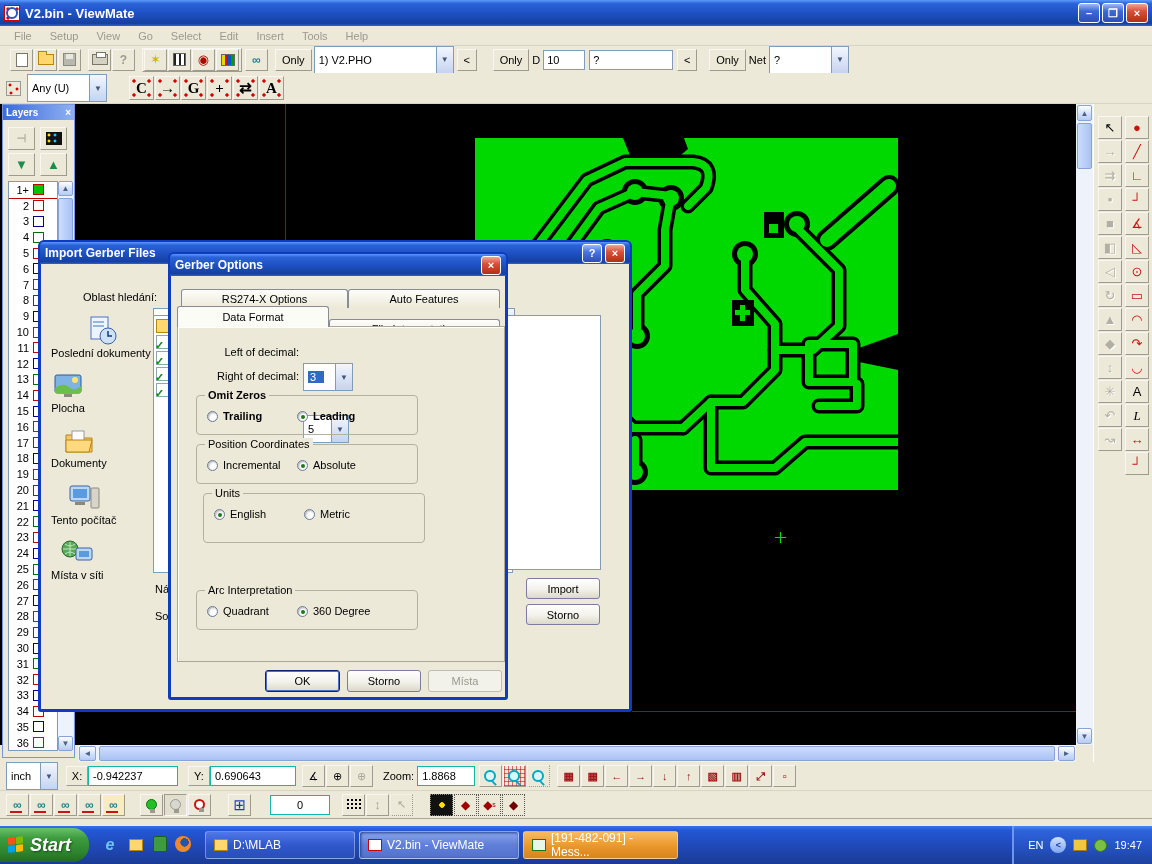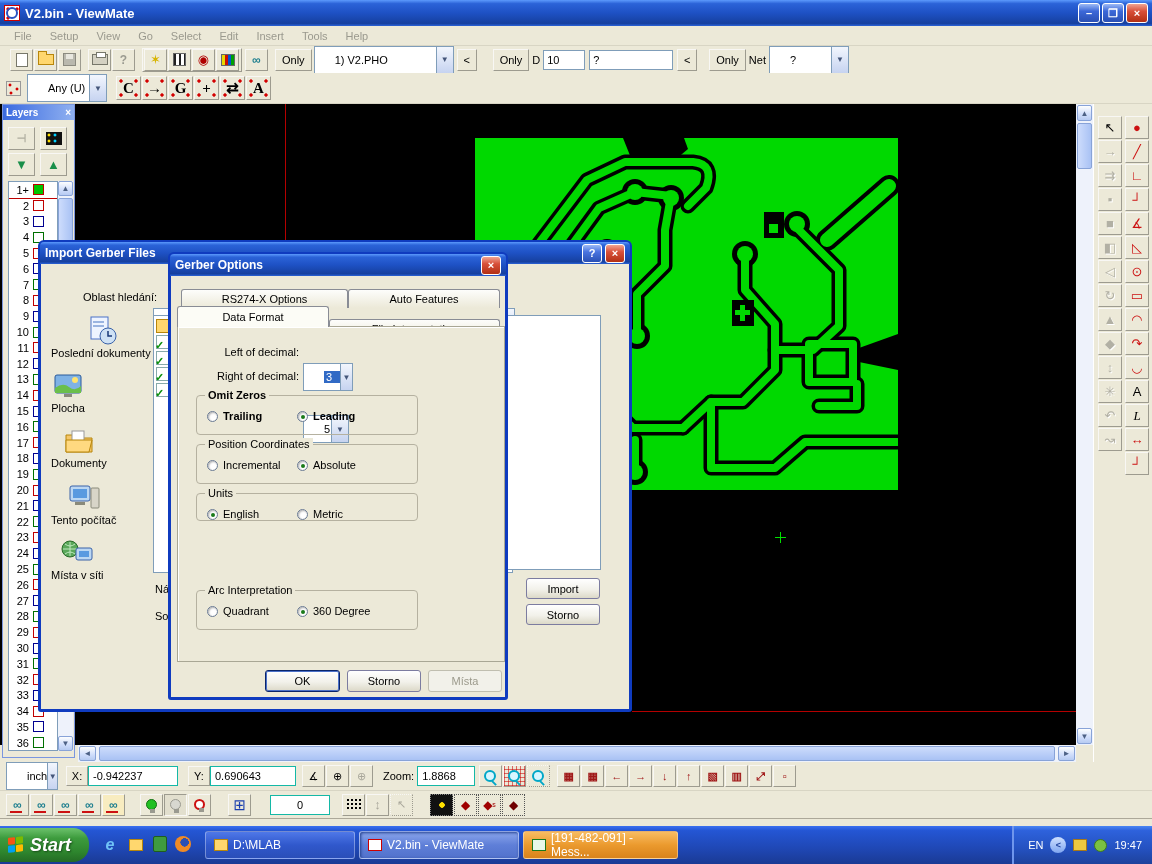--- a/index.html
+++ b/index.html
@@ -27,21 +27,21 @@
 
   
   .toolbar1{left:0;top:46px;width:1152px;height:27px;background:#ece9d8;display:flex;align-items:center;padding-left:10px;}
   .toolbar2{left:0;top:73px;width:1152px;height:31px;background:#ece9d8;display:flex;align-items:center;padding-left:4px;
     border-bottom:1px solid #d8d5c4;}
   .tbtn{width:23px;height:22px;background:#ece9d8;border:1px solid;border-color:#f8f7f4 #9d9b8f #9d9b8f #f8f7f4;
     display:flex;align-items:center;justify-content:center;margin-right:1px;}
   .tsep{width:6px;height:22px;}
   .raised{background:#ece9d8;border:1px solid;border-color:#f8f7f4 #9d9b8f #9d9b8f #f8f7f4;}
   .sunk{background:#fff;border:1px solid #7f9db9;}
-  .combo{background:#fff;border:1px solid #7f9db9;height:28px;display:flex;align-items:center;padding-left:20px;position:relative;}
+  .combo{background:#fff;border:1px solid #7f9db9;height:28px;display:flex;align-items:center;padding-left:4px;position:relative;}
   .combo .arrow{margin-left:auto;width:17px;height:100%;background:linear-gradient(#f2f6fd,#c6d3f0);border-left:1px solid #7f9db9;
     display:flex;align-items:center;justify-content:center;color:#44567a;font-size:8px;}
   .lbl{padding:0 3px;}
 
   .ic-new{width:12px;height:14px;background:#fff;border:1px solid #77776a;}
   .ic-open{width:16px;height:11px;background:#ffd76e;border:1px solid #b8860b;position:relative;}
   .ic-open::before{content:"";position:absolute;left:-1px;top:-4px;width:7px;height:3px;background:#ffd76e;border:1px solid #b8860b;border-bottom:none;}
   .ic-save{width:13px;height:13px;background:#b9b8ae;border:1px solid #8b8a80;position:relative;}
   .ic-save::after{content:"";position:absolute;left:2px;top:0;width:7px;height:5px;background:#e8e7df;}
   .ic-print{width:16px;height:11px;background:#d4d1c2;border:1px solid #77776a;position:relative;}
@@ -277,21 +277,21 @@
     <span class="raised cc" style="height:22px;padding:0 6px;">Only</span>
     <span class="lbl">Net</span>
     <span class="combo" style="width:80px;">
       <span>?</span>
       <span class="arrow">▼</span>
     </span>
   </div>
 
   <div class="abs toolbar2">
     <span class="ic-grip" style="margin:0 6px 0 2px;"></span>
-    <span class="combo" style="width:80px;margin-right:9px;">
+    <span class="combo" style="width:80px;margin-right:22px;">
       <span>Any   (U)</span>
       <span class="arrow">▼</span>
     </span>
     <span class="tbtn tb2btn reddots">C</span>
       <span class="tbtn tb2btn reddots">→</span>
       <span class="tbtn tb2btn reddots">G</span>
       <span class="tbtn tb2btn reddots">+</span>
       <span class="tbtn tb2btn reddots">⇄</span>
       <span class="tbtn tb2btn reddots">A</span>
   </div>
@@ -702,21 +702,21 @@
         <span class="gl">Position Coordinates</span>
         <span class="opt" style="left:10px;top:14px;">
           <span class="radio"></span>
           <span>Incremental</span>
           </span>
         <span class="opt" style="left:100px;top:14px;">
           <span class="radio on"></span>
           <span>Absolute</span>
           </span>
       </div>
-      <div class="grp" style="left:25px;top:238px;width:222px;height:28px;">
+      <div class="grp" style="left:32px;top:238px;width:222px;height:50px;">
         <span class="gl">Units</span>
         <span class="opt" style="left:10px;top:14px;">
           <span class="radio on"></span>
           <span>English</span>
           </span>
         <span class="opt" style="left:100px;top:14px;">
           <span class="radio"></span>
           <span>Metric</span>
           </span>
       </div>

